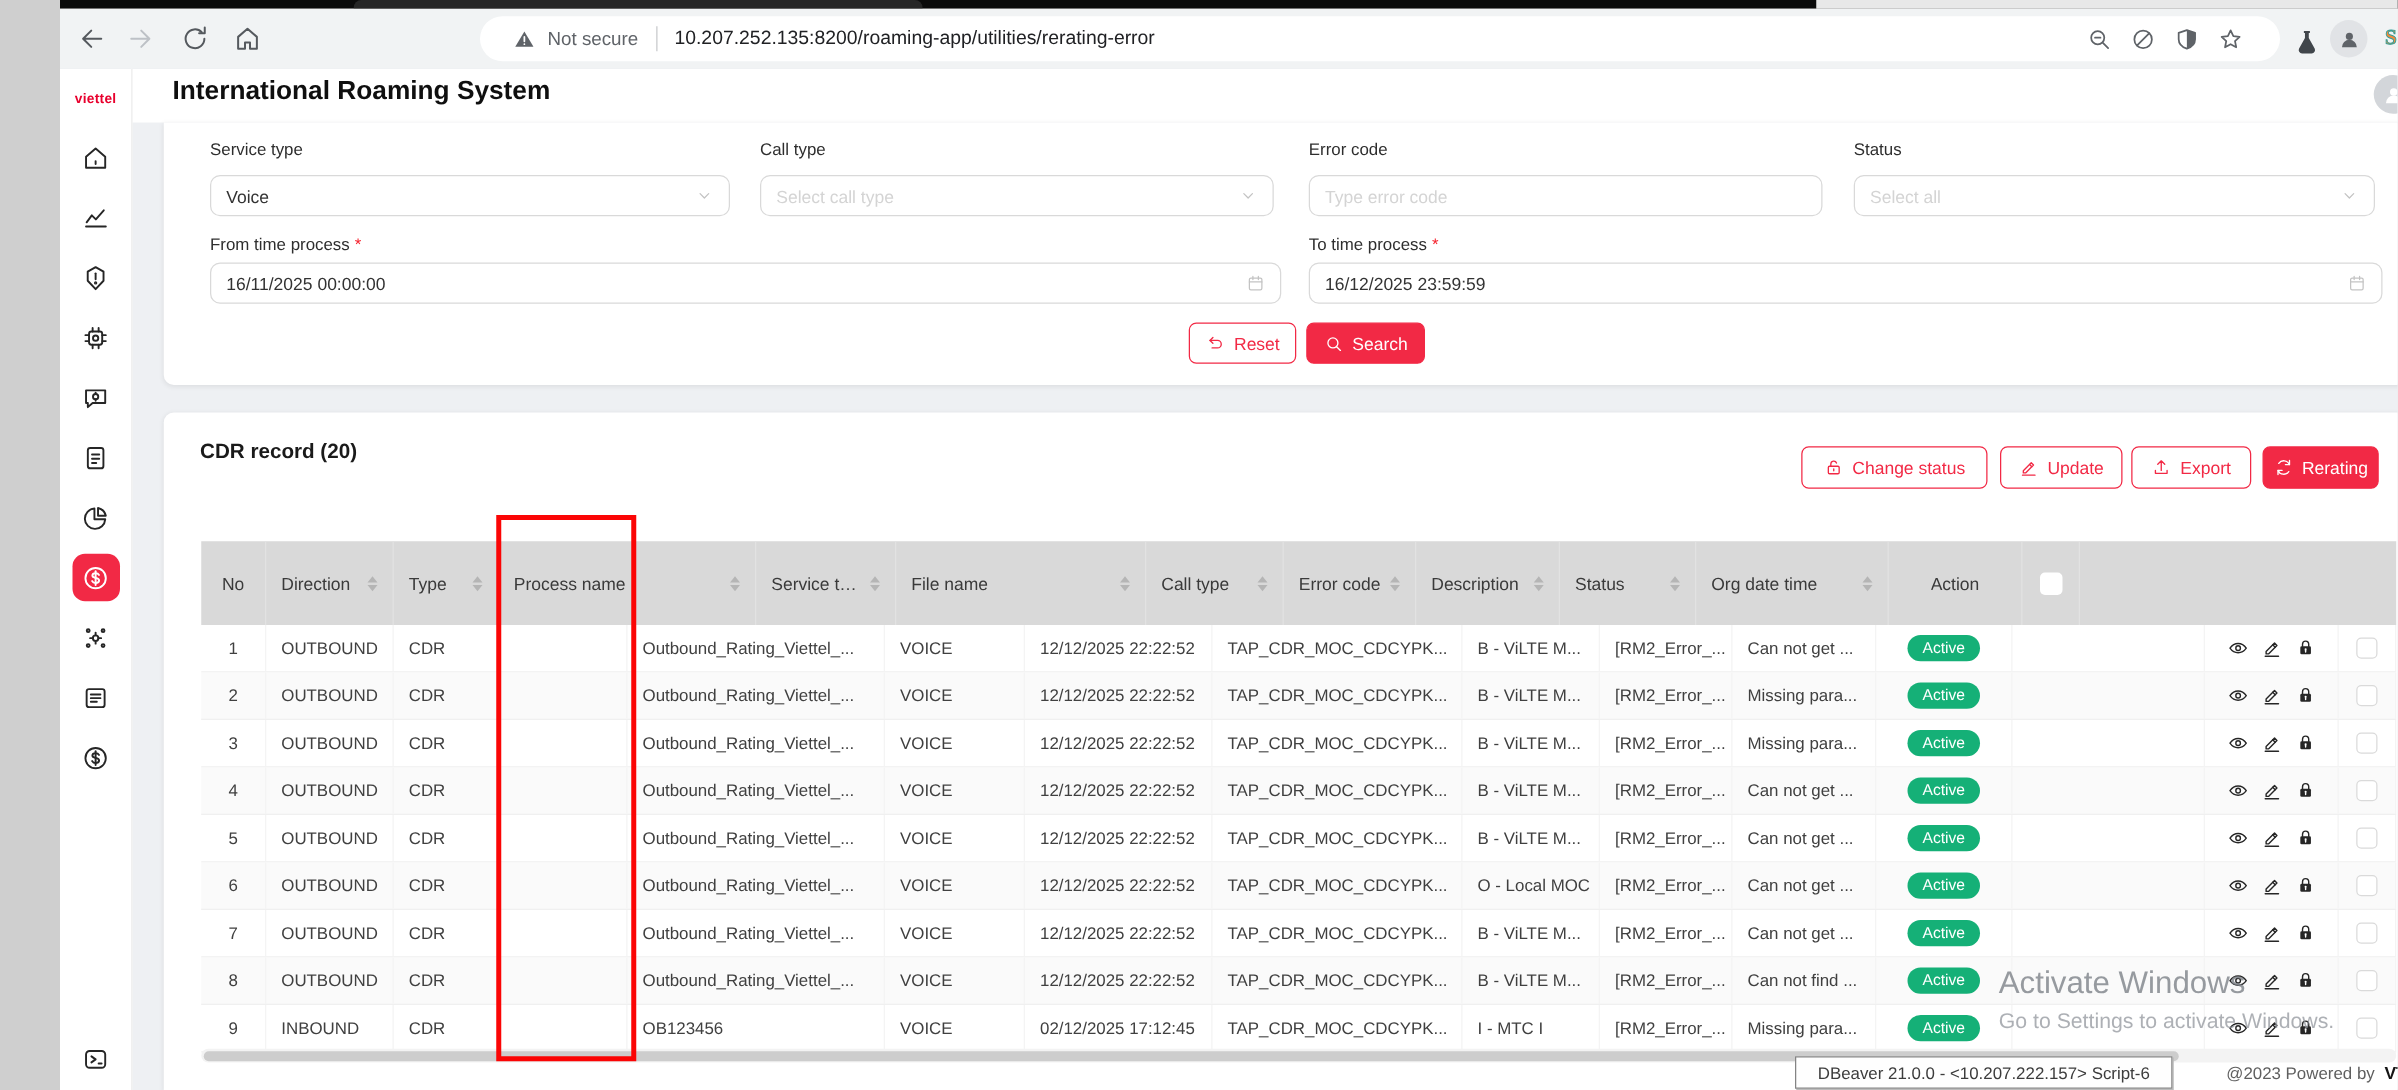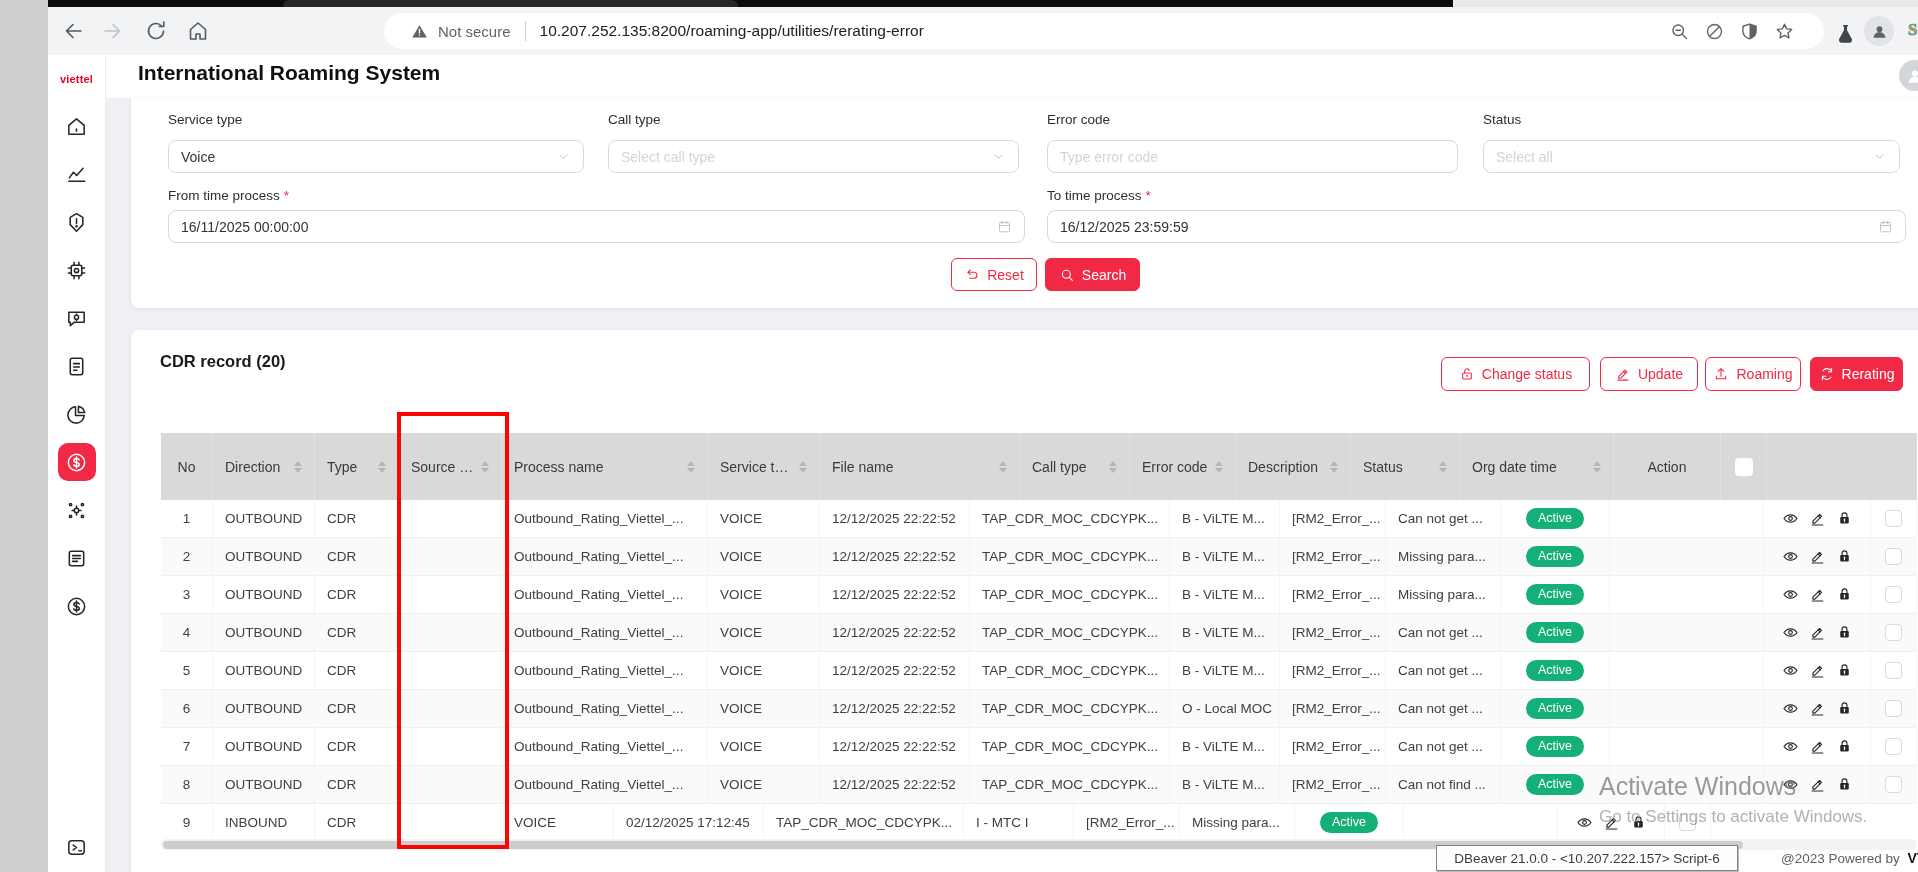--- a/index.html
+++ b/index.html
@@ -399,21 +399,21 @@
           </span>
         <span>Update</span>
       </button>
       <button class="btn" style="left:1574px;top:27px;width:96px">
         <span class="bicon">
             <svg viewBox="0 0 24 24" width="100%" height="100%" fill="none" stroke="currentColor" stroke-width="1.6" stroke-linecap="round" stroke-linejoin="round">
               <path d="M12 15.5V4.5M7.8 8.2 12 4l4.2 4.2"></path>
               <path d="M5 15.5V19h14v-3.5"></path>
             </svg>
           </span>
-        <span>Roaming</span>
+        <span>Export</span>
       </button>
       <button class="btn primary" style="left:1679px;top:27px;width:93px">
         <span class="bicon">
             <svg viewBox="0 0 24 24" width="100%" height="100%" fill="none" stroke="currentColor" stroke-width="1.6" stroke-linecap="round" stroke-linejoin="round">
               <path d="M18.8 8.5A7.3 7.3 0 0 0 6 7.1M5.2 15.5a7.3 7.3 0 0 0 12.8 1.4"></path>
               <path d="M18.9 3.6v4.9H14M5.1 20.4v-4.9H10"></path>
             </svg>
           </span>
         <span>Rerating</span>
       </button>
@@ -425,27 +425,20 @@
           </div>
           <div class="th" style="width: 102px;">
             <span class="hl">Direction</span>
             <span class="caret">
               <i class="up"></i>
               <i class="dn"></i>
             </span>
           </div>
           <div class="th" style="width: 84px;">
             <span class="hl">Type</span>
-            <span class="caret">
-              <i class="up"></i>
-              <i class="dn"></i>
-            </span>
-          </div>
-          <div class="th" style="width: 103px;">
-            <span class="hl">Source file</span>
             <span class="caret">
               <i class="up"></i>
               <i class="dn"></i>
             </span>
           </div>
           <div class="th" style="width: 206px;">
             <span class="hl">Process name</span>
             <span class="caret">
               <i class="up"></i>
               <i class="dn"></i>
@@ -850,20 +843,21 @@
             </div>
             <div class="td c" style="width: 46px;">
               <span class="cb"></span>
             </div>
           </div>
           <div class="tr">
             <div class="td c" style="width: 52px;">9</div>
             <div class="td" style="width: 102px;">INBOUND</div>
             <div class="td" style="width: 84px;">CDR</div>
             <div class="td" style="width: 103px;"></div>
+            <div class="td" style="width: 206px;">OB123456</div>
             <div class="td" style="width: 112px;">VOICE</div>
             <div class="td" style="width: 150px;">02/12/2025 17:12:45</div>
             <div class="td" style="width: 200px;">TAP_CDR_MOC_CDCYPK...</div>
             <div class="td" style="width: 110px;">I - MTC I</div>
             <div class="td" style="width: 106px;">[RM2_Error_...</div>
             <div class="td" style="width: 115px;">Missing para...</div>
             <div class="td c" style="width: 109px;">
               <span class="badge">Active</span>
             </div>
             <div class="td" style="width: 154px;"></div>

